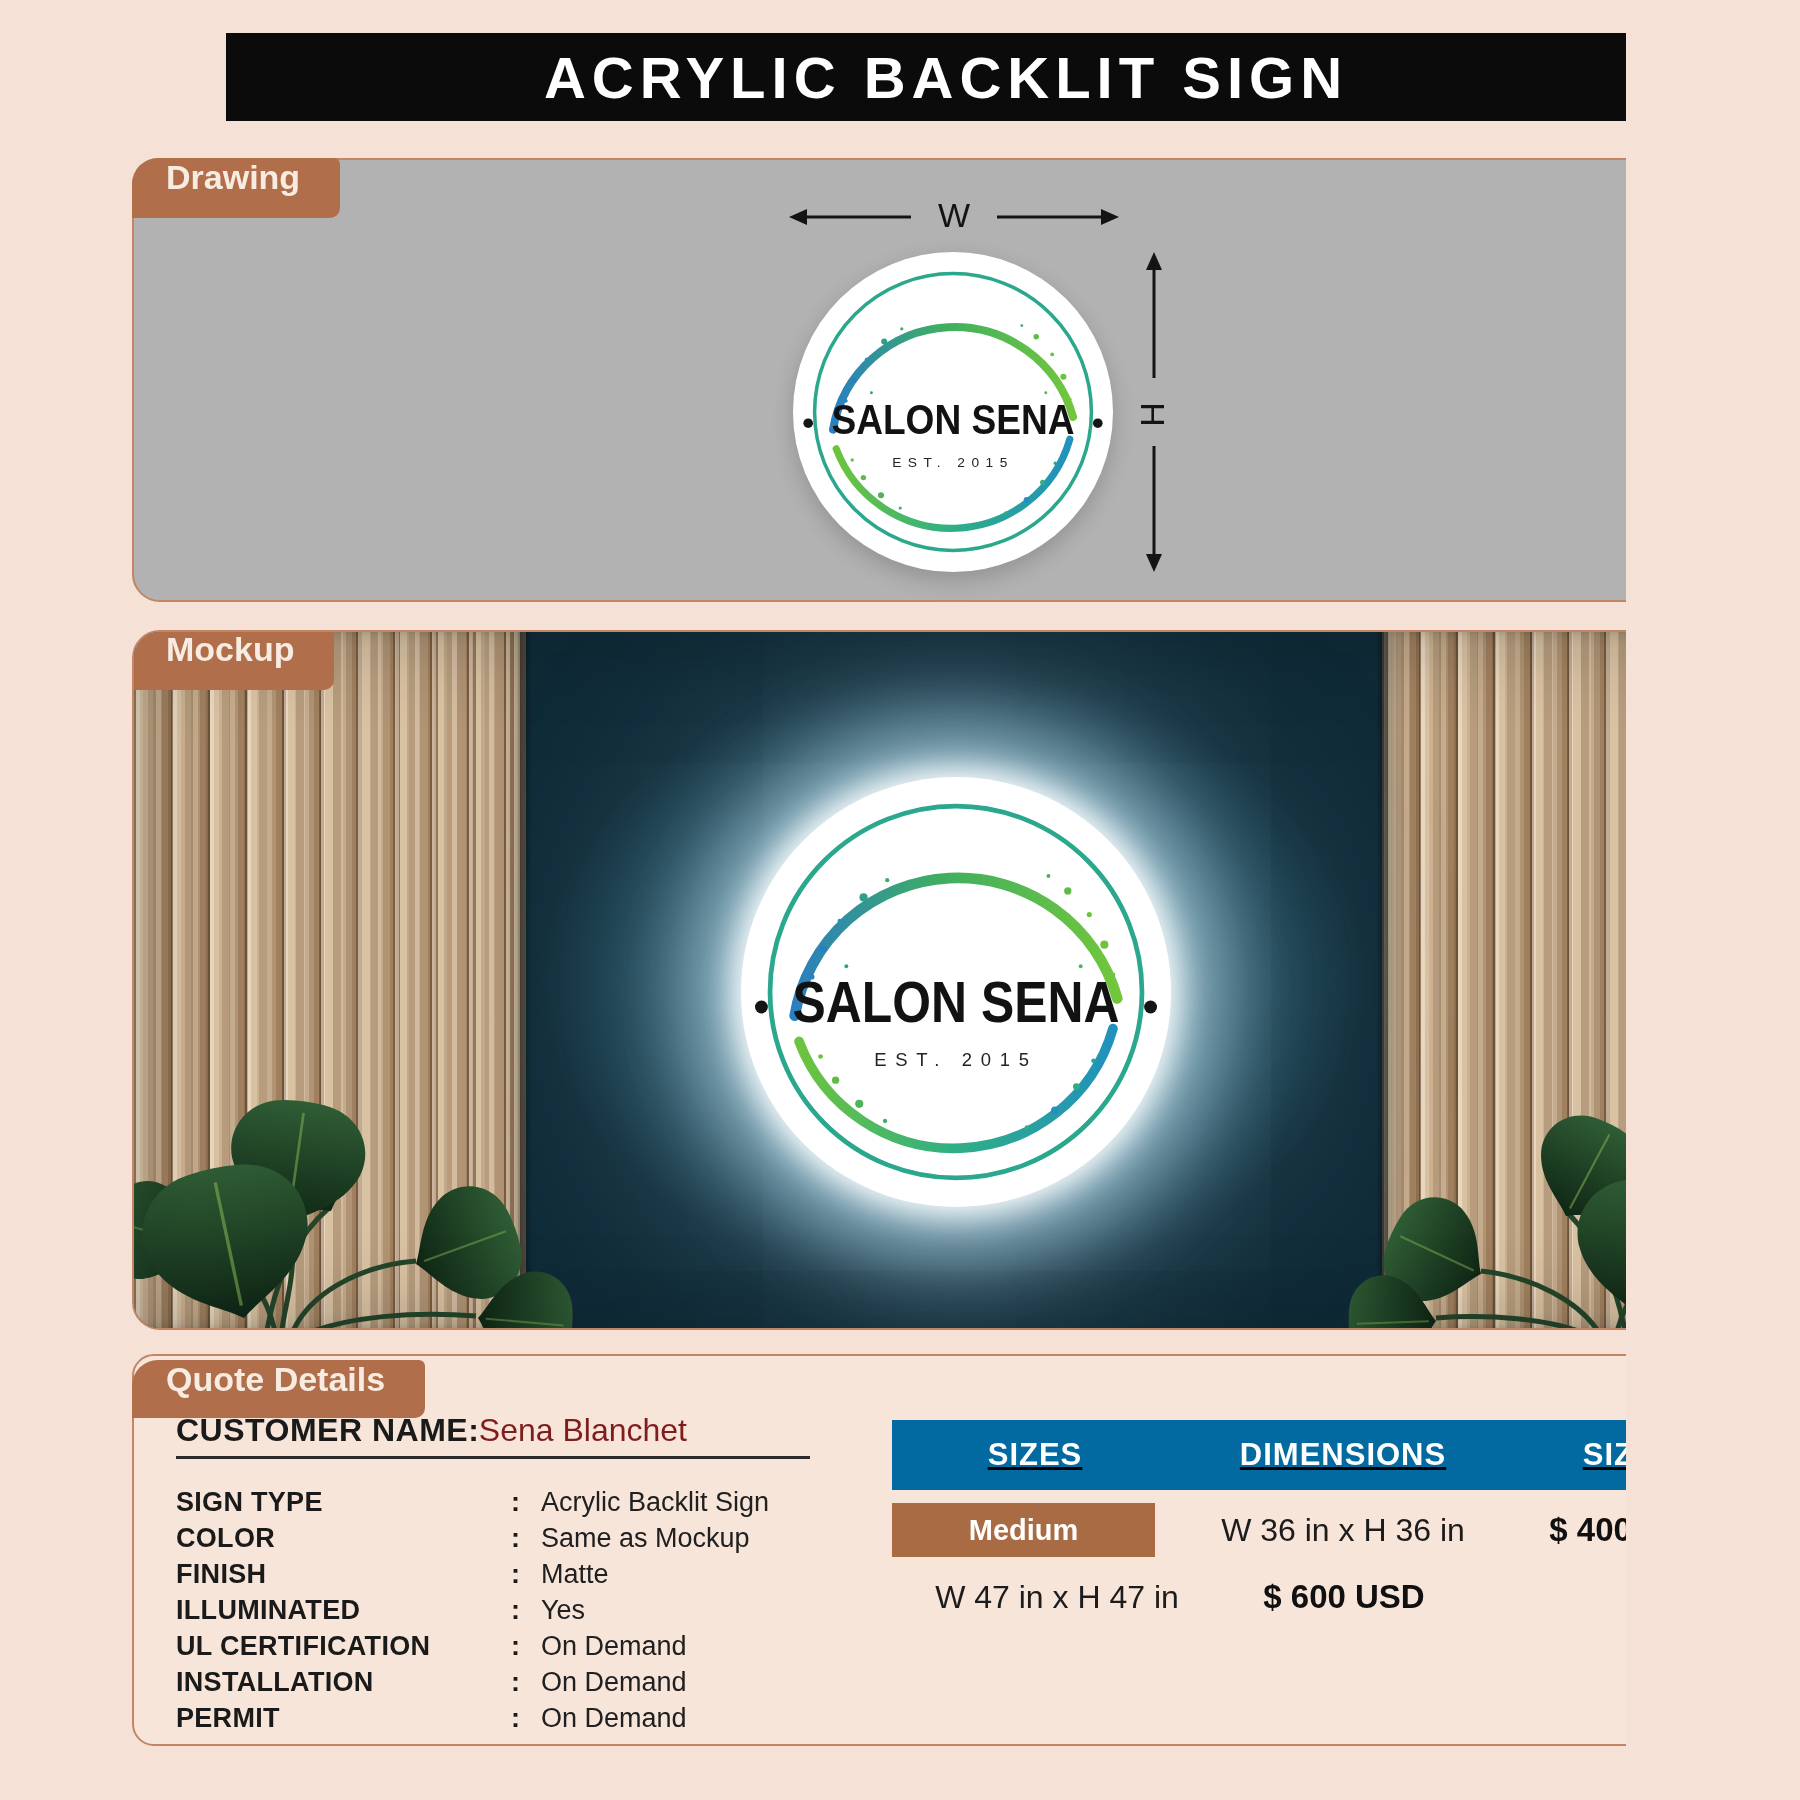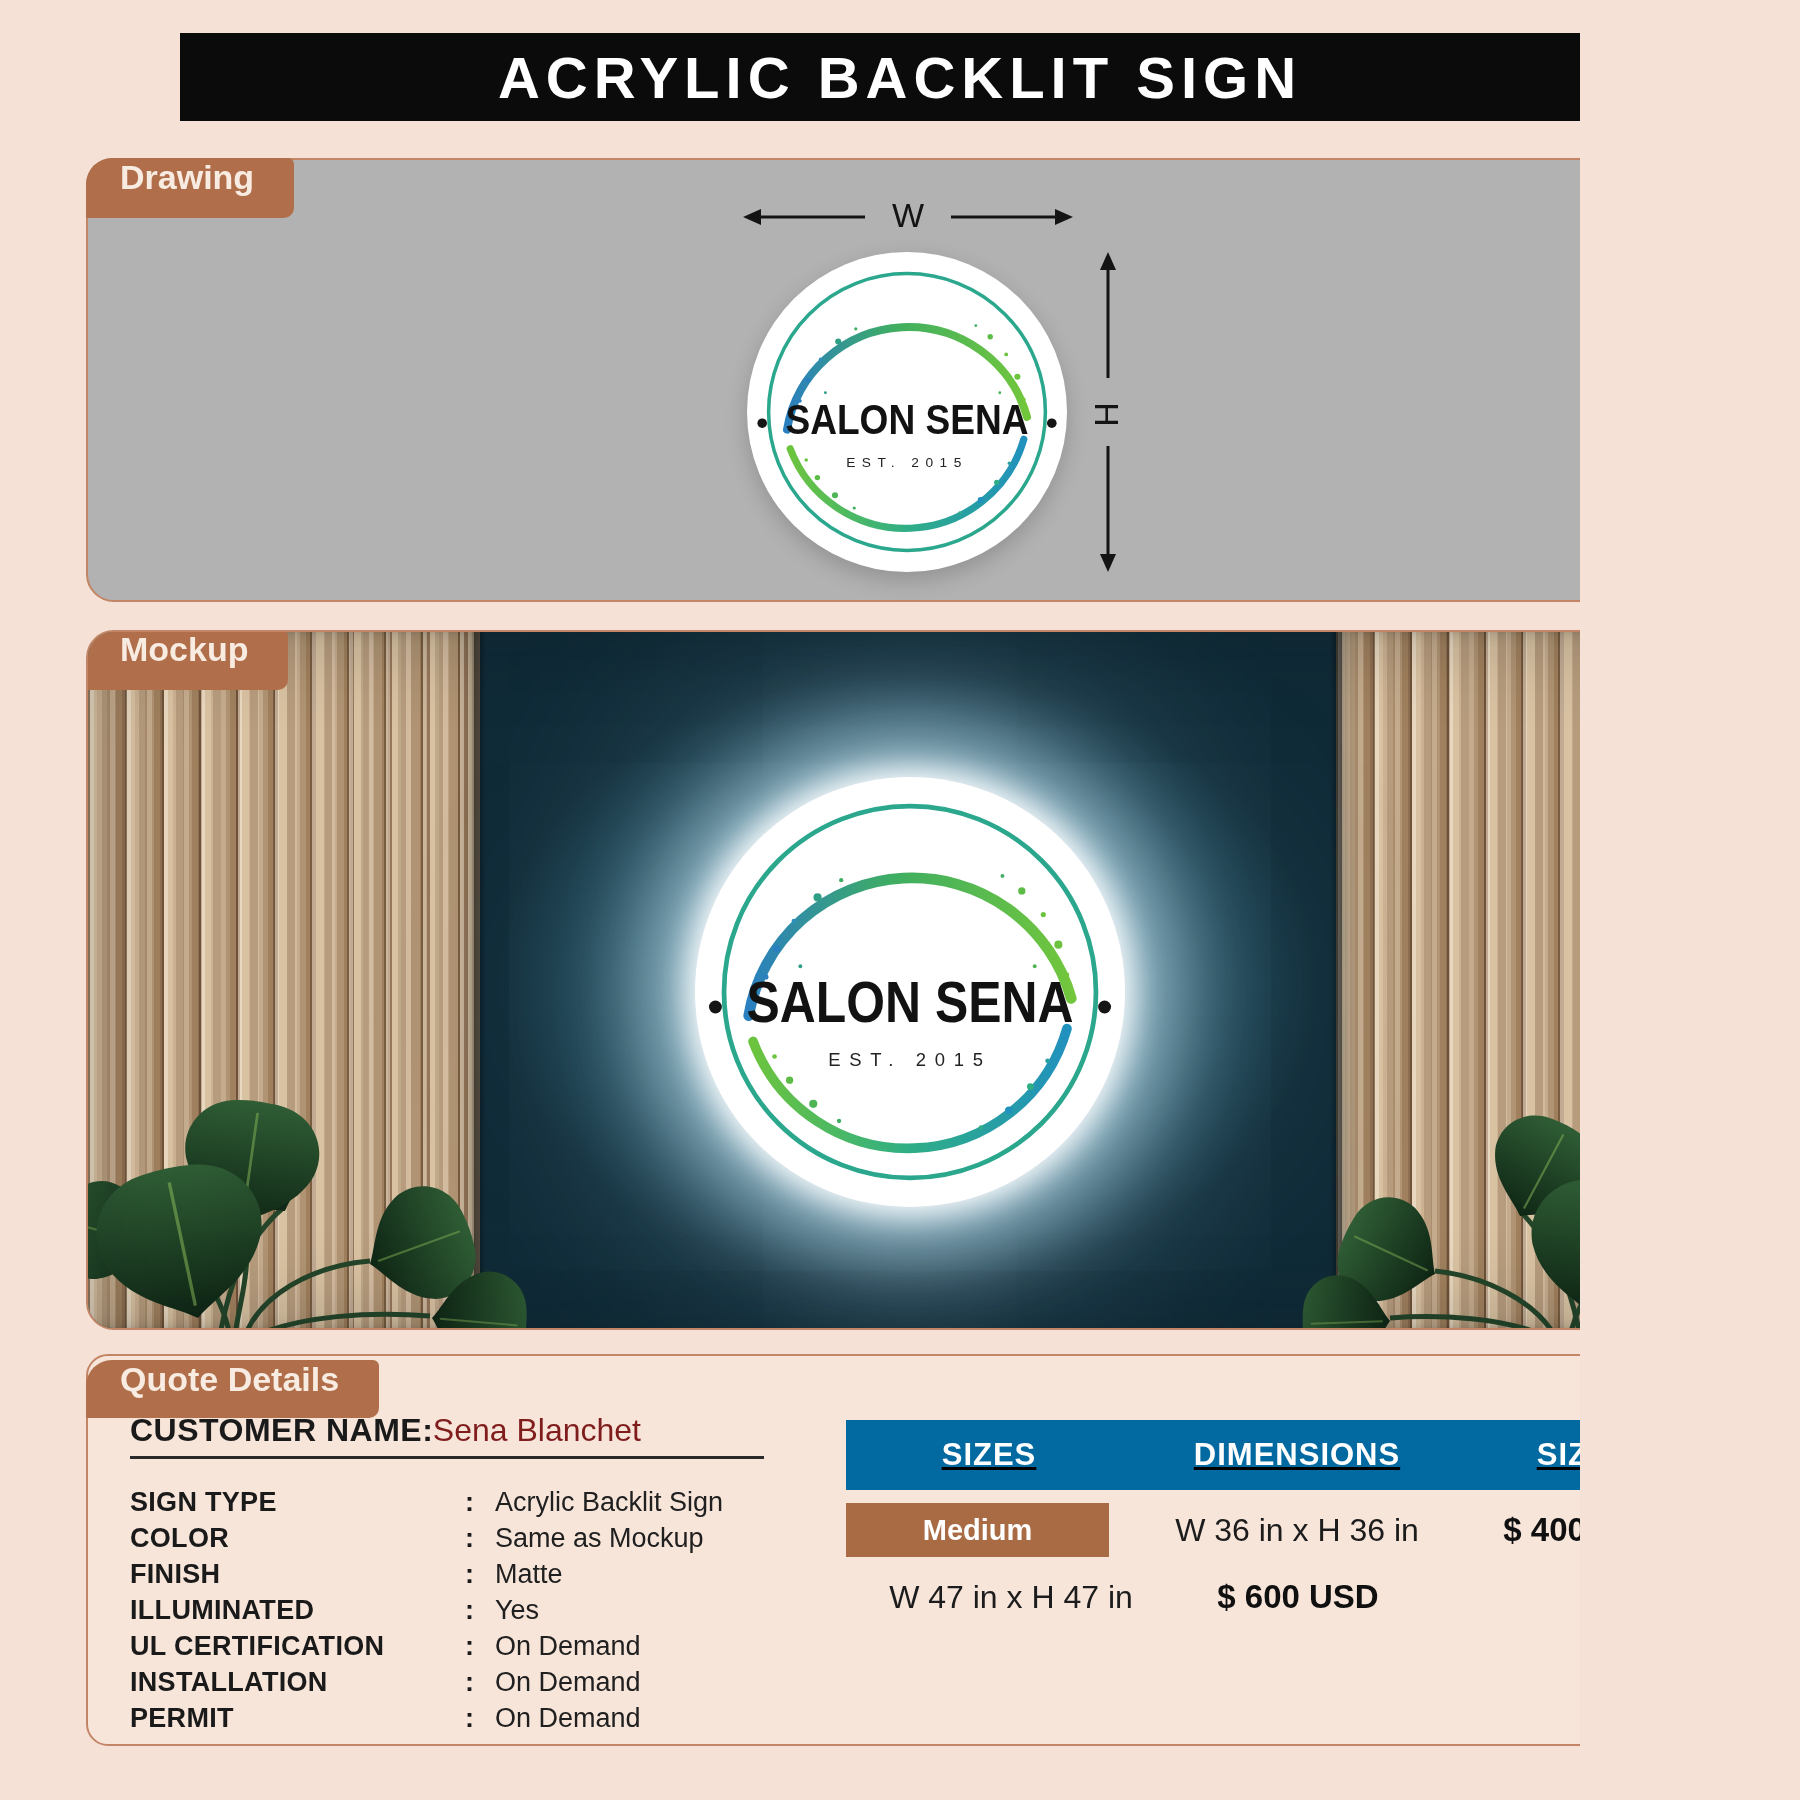--- a/index.html
+++ b/index.html
@@ -1,17 +1,17 @@
 <!DOCTYPE html>
 <html><head>
 <meta charset="utf-8">
 <style>
   html,body{margin:0;padding:0;}
   body{font-family:"Liberation Sans",sans-serif;background:#f5e1d5;}
-  .page{position:relative;width:1580px;height:1800px;background:#f5e1d5;overflow:hidden;}
+  .page{position:relative;width:1580px;height:1800px;background:#f5e1d5;overflow:hidden;margin-left:46px;}
 
   
   .banner{position:absolute;left:180px;top:33px;width:1440px;height:88px;background:#0b0b0b;
           display:flex;align-items:center;justify-content:center;}
   .banner span{color:#ffffff;font-size:58px;font-weight:bold;letter-spacing:6px;}
 
   
   .panel{position:absolute;left:86px;width:1628px;border:2px solid #c28566;box-sizing:border-box;}
   .chip{position:absolute;background:#b06f4a;color:#f8ece2;font-weight:bold;font-size:34px;
         display:flex;padding:0 40px 0 34px;height:60px;

